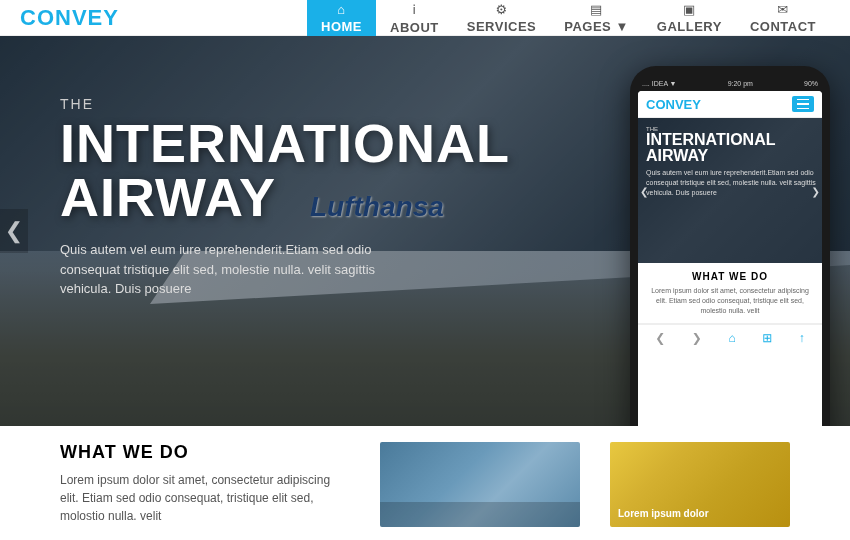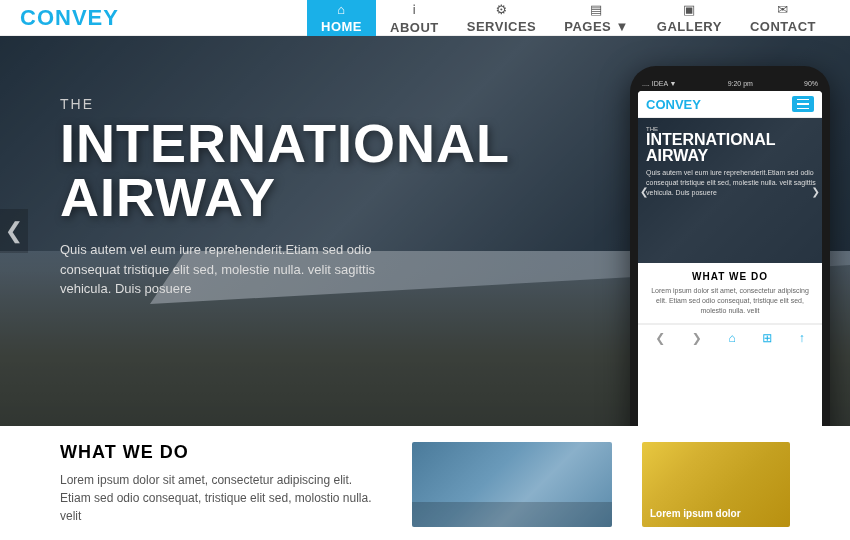--- a/index.html
+++ b/index.html
@@ -328,21 +328,21 @@
     .bottom-image::after {
       content: '';
       position: absolute;
       bottom: 0;
       left: 0;
       right: 0;
       height: 30%;
       background: rgba(0,0,0,0.2);
     }
     .bottom-image2 {
-      width: 148px;
+      width: 180px;
       height: 85px;
       background: linear-gradient(135deg, #e8c840 0%, #d4b030 30%, #c4a020 60%, #b89010 100%);
       border-radius: 2px;
       overflow: hidden;
       position: relative;
       text-align: right;
     }
     .bottom-image2-text {
       position: absolute;
       bottom: 8px;
@@ -384,20 +384,21 @@
     </div>
   </nav>
 </div>
 
 <div class="hero">
   <div class="hero-bg">
     <div class="plane-silhouette"></div>
   </div>
   <div class="hero-overlay"></div>
 
+  <div class="lufthansa-text">Lufthansa</div>
 
   <div class="hero-content">
     <div class="hero-pre">THE</div>
     <div class="hero-title">INTERNATIONAL<br>AIRWAY</div>
     <div class="hero-desc">Quis autem vel eum iure reprehenderit.Etiam sed odio consequat tristique elit sed, molestie nulla. velit sagittis vehicula. Duis posuere</div>
   </div>
 
   <div class="hero-arrow left">❮</div>
 
   <div class="phone-mockup">

